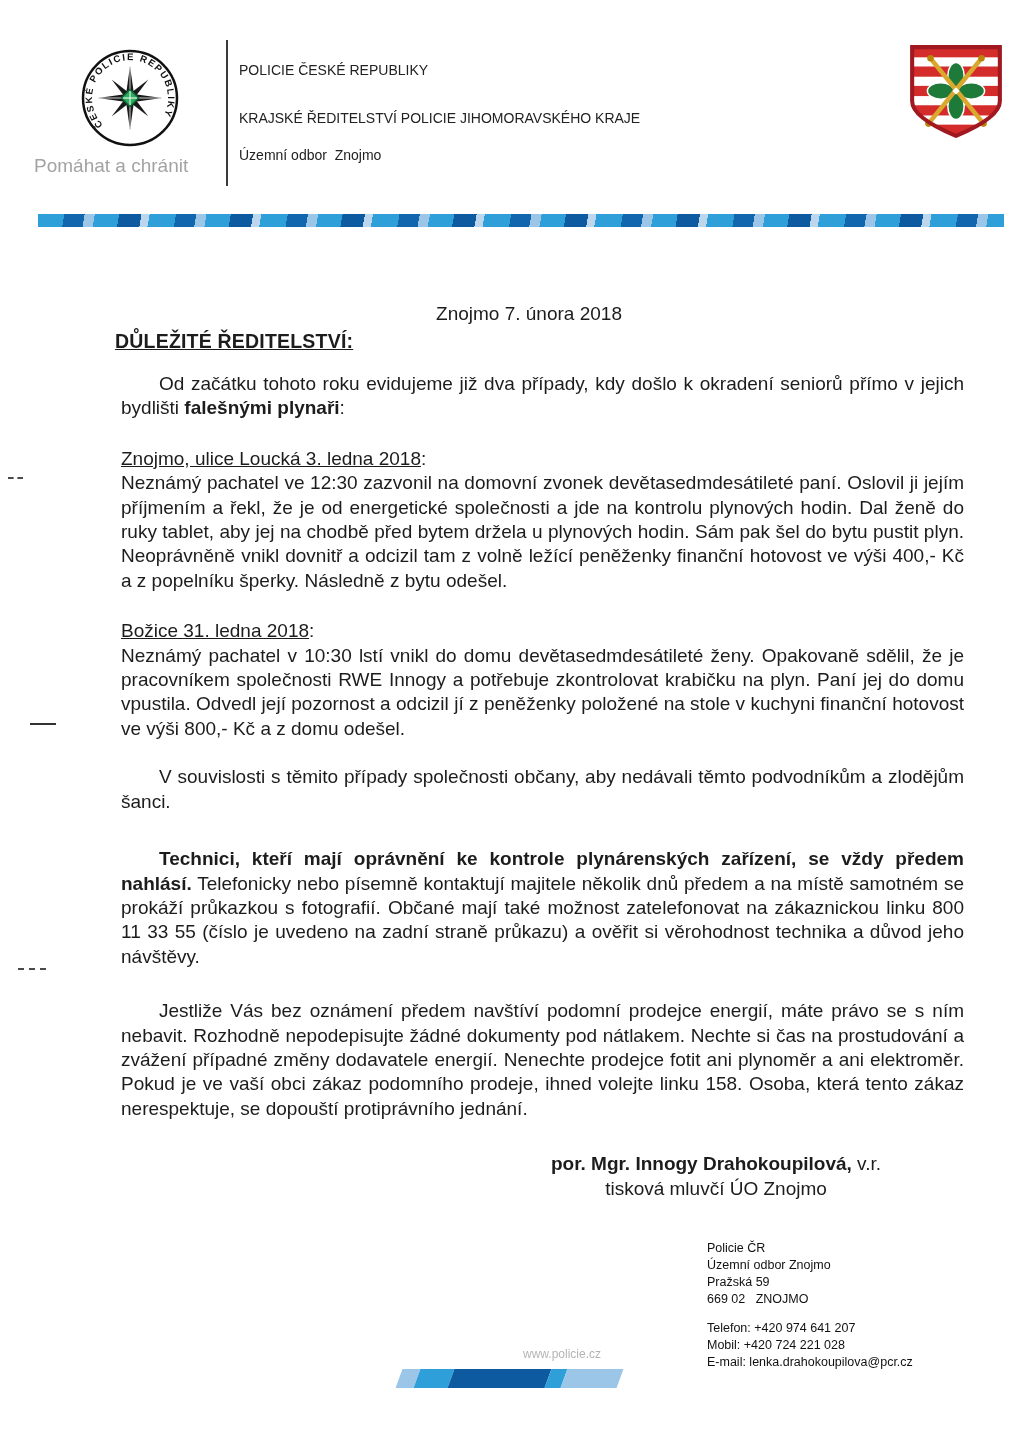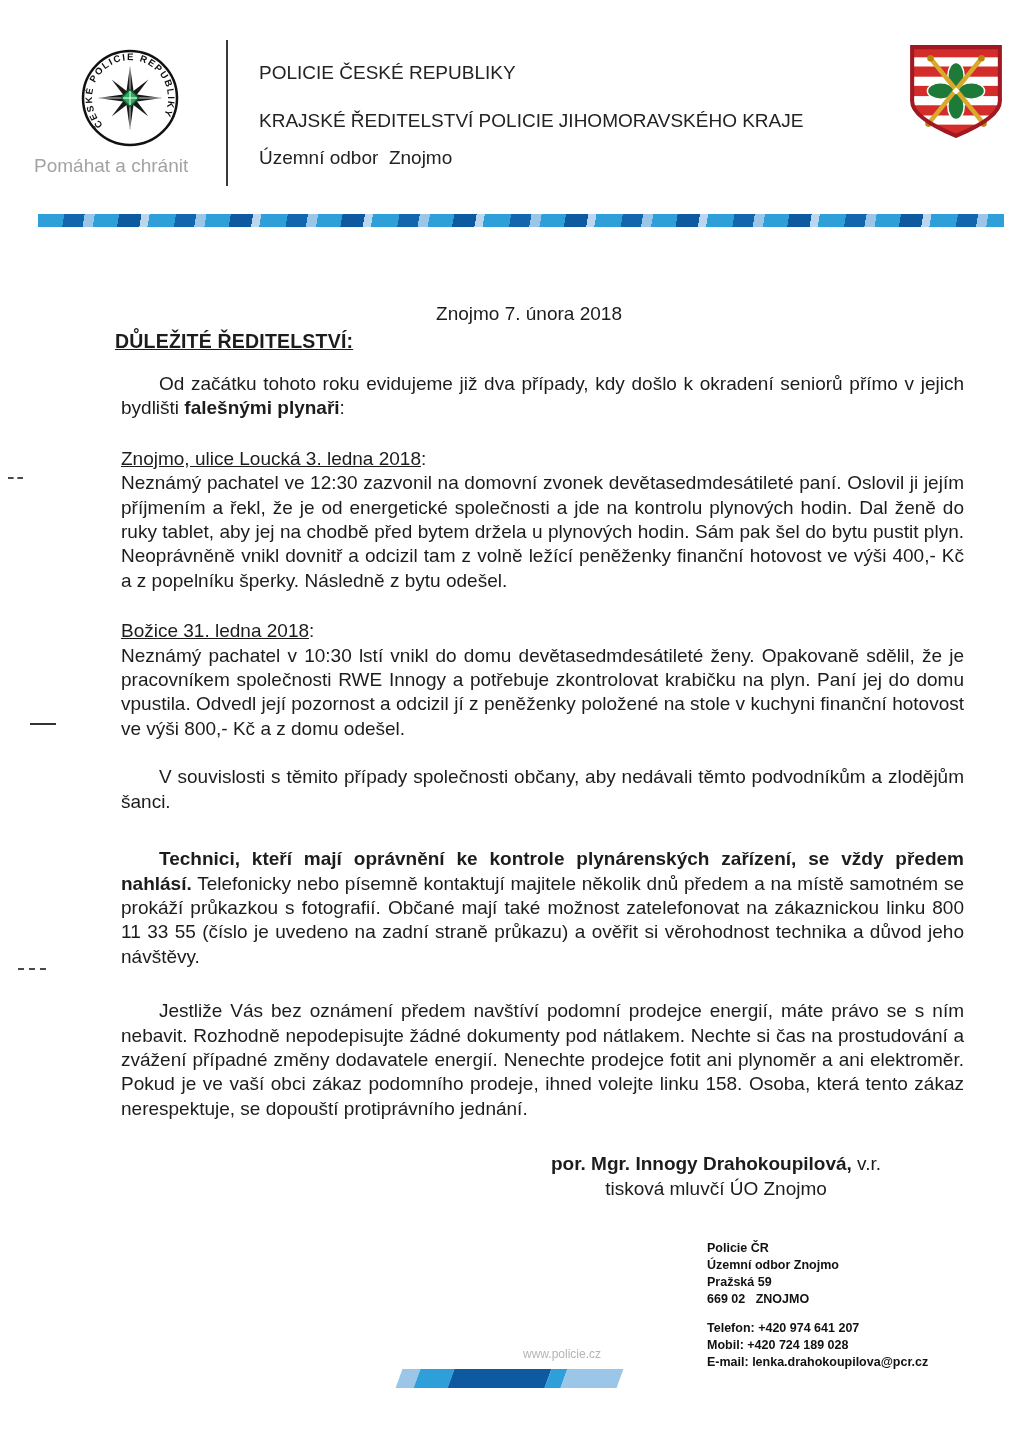--- a/index.html
+++ b/index.html
@@ -5,21 +5,21 @@
   html,body { margin:0; padding:0; background:#ffffff; }
   .page {
     position:relative; width:1024px; height:1450px; background:#ffffff;
     font-family:"Liberation Sans", sans-serif; color:#1c1c1c; overflow:hidden;
   }
 
   
   .logo-wrap { position:absolute; left:74px; top:44px; width:112px; height:112px; }
   .slogan { position:absolute; left:34px; top:155px; width:180px; font-size:19px; color:#a3a3a3; }
   .hdr-divider { position:absolute; left:226px; top:40px; width:2px; height:146px; background:#3a3a3a; }
-  .hdr-line { position:absolute; left:239px; font-size:19px; color:#222; white-space:pre;margin-left:20px; }
+  .hdr-line { position:absolute; left:239px; font-size:14px; color:#222; white-space:pre; }
   .hl1 { top:62px; }
   .hl2 { top:110px; }
   .hl3 { top:147px; }
   .coat-wrap { position:absolute; left:905px; top:42px; width:102px; height:100px; }
 
   .band-top {
     position:absolute; left:38px; top:214px; width:966px; height:13px;
     background:repeating-linear-gradient(100deg,
       #2f9fd9 0px 26px, #1266ae 26px 46px, #9cc6e8 46px 56px,
       #2f9fd9 56px 80px, #0d5aa0 80px 102px, #bcd6ee 102px 110px);
@@ -35,21 +35,21 @@
   .case-title { margin-top:26px !important; }
   .ul { text-decoration:underline; }
   .appeal { margin-top:24px !important; }
   .tech { margin-top:33px !important; }
   .door { margin-top:30px !important; }
 
   .signature { margin:30px 0 0 380px; width:430px; text-align:center; line-height:25px; }
 
   
   .contact { position:absolute; left:707px; top:1240px; font-size:12.5px; line-height:17px; color:#111; }
-  .contact div { white-space:pre;font-weight:bold; }
+  .contact div { white-space:pre; }
   .phone-first { margin-top:12px; }
   .website { position:absolute; left:523px; top:1347px; font-size:12px; color:#b4b4b4; }
 
   .band-bottom { position:absolute; left:399px; top:1369px; height:19px; display:flex; }
   .band-bottom div { height:19px; transform:skewX(-20deg); }
   .seg1 { width:18px; background:#9cc6e8; }
   .seg2 { width:34px; background:#2f9fd9; }
   .seg3 { width:97px; background:#0d5aa0; }
   .seg4 { width:16px; background:#2f9fd9; }
   .seg5 { width:56px; background:#9cc6e8; }
@@ -164,21 +164,21 @@
       <div>tisková mluvčí ÚO Znojmo</div>
     </div>
   </div>
 
   <div class="contact">
     <div>Policie ČR</div>
     <div>Územní odbor Znojmo</div>
     <div>Pražská 59</div>
     <div>669 02   ZNOJMO</div>
     <div class="phone-first">Telefon: +420 974 641 207</div>
-    <div>Mobil: +420 724 189 028</div>
+    <div>Mobil: +420 724 221 028</div>
     <div>E-mail: lenka.drahokoupilova@pcr.cz</div>
   </div>
 
   <div class="website">www.policie.cz</div>
 
   <div class="band-bottom">
     <div class="seg1"></div>
     <div class="seg2"></div>
     <div class="seg3"></div>
     <div class="seg4"></div>

